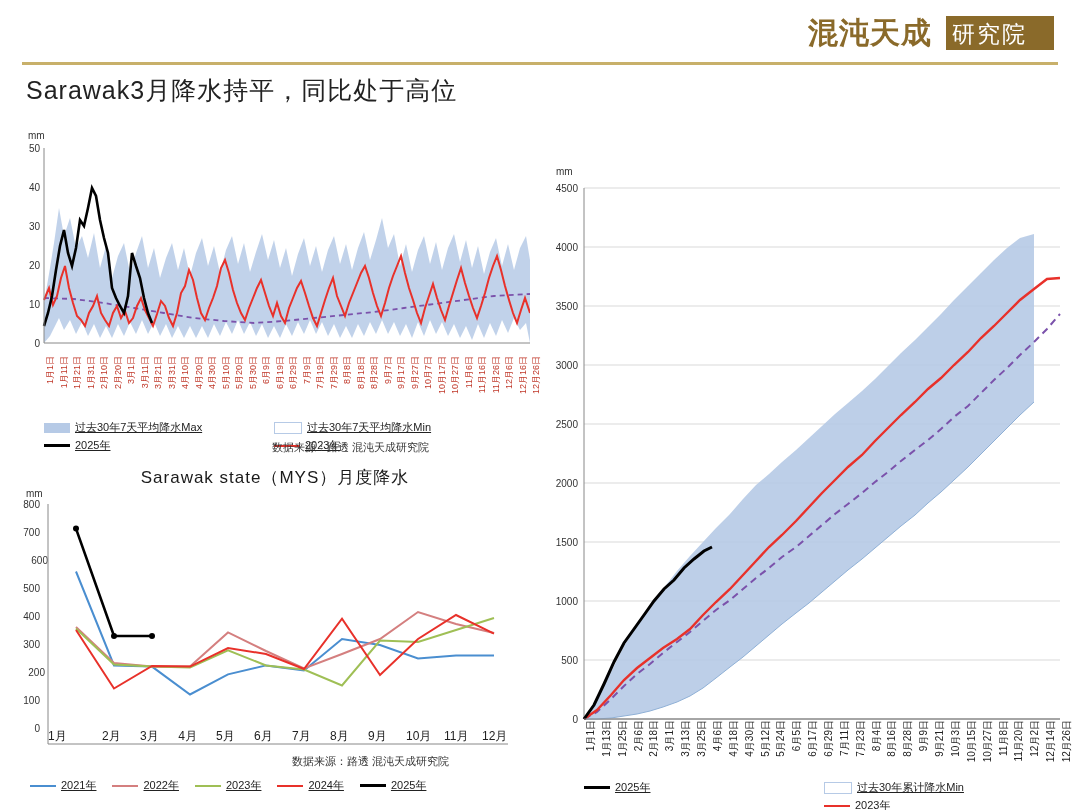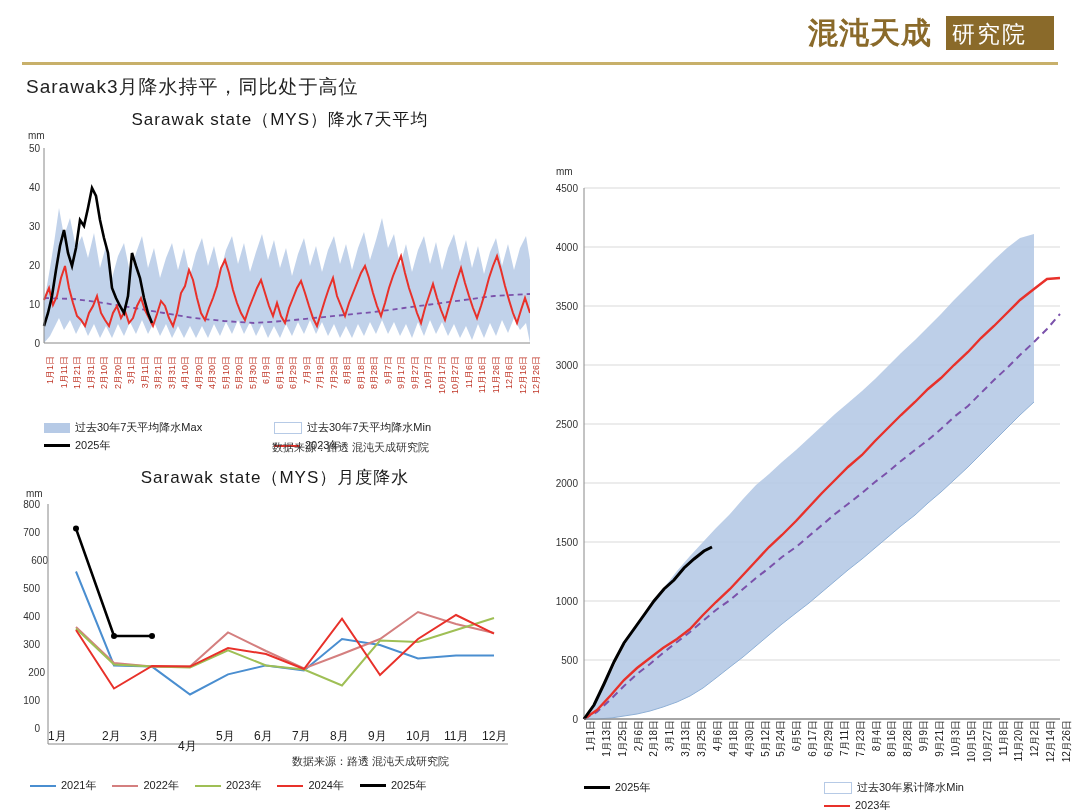--- a/index.html
+++ b/index.html
@@ -1,31 +1,31 @@
 <!DOCTYPE html>
 <html><head>
 <meta charset="utf-8">
 <style>
   html,body{margin:0;padding:0;}
   body{width:1080px;height:810px;background:#ffffff;font-family:"Liberation Sans",sans-serif;overflow:hidden;position:relative;}
   .header{position:absolute;left:0;top:0;width:1080px;height:62px;}
   .header-title{position:absolute;left:26px;top:14px;font-size:25px;font-weight:bold;color:#7f6a2a;letter-spacing:1px;}
   .header-rule{position:absolute;left:22px;top:62px;width:1036px;height:3px;background:#c8b06a;}
   .logo{position:absolute;right:22px;top:10px;width:250px;height:46px;}
-  .subtitle{position:absolute;left:26px;top:74px;font-size:19px;color:#222;letter-spacing:1px;}
+  .subtitle{position:absolute;left:26px;top:74px;font-size:25px;color:#222;letter-spacing:1px;}
 
   .panel{position:absolute;}
   .chart-title{text-align:center;font-size:17px;color:#1a1a1a;letter-spacing:1px;font-family:"Liberation Sans",sans-serif;}
   .axis-unit{position:absolute;font-size:10px;color:#333;}
   .ytick{position:absolute;font-size:10px;color:#333;text-align:right;transform:translateY(-50%);}
   .xtick{position:absolute;font-size:9px;color:#c0392b;transform-origin:left top;white-space:nowrap;}
   .xtick-b{position:absolute;font-size:12px;color:#222;white-space:nowrap;}
   .xtick-r{position:absolute;font-size:10px;color:#222;white-space:nowrap;transform-origin:left top;}
   .legend{position:absolute;font-size:11px;color:#222;}
-  .legend-row{display:flex;align-items:center;gap:5px;margin-bottom:3px;}
+  .legend-row{display:flex;align-items:center;gap:5px;margin-bottom:3px;text-decoration:underline;}
   .lg-swatch{width:26px;height:10px;display:inline-block;}
   .lg-line{width:26px;height:0;border-top-width:2px;border-top-style:solid;display:inline-block;}
   .source{position:absolute;font-size:11px;color:#333;}
   svg{display:block;}
 </style>
 </head>
 <body>
 
 <div class="header">
   <div class="header-rule"></div>
@@ -33,21 +33,20 @@
     <svg width="250" height="46" viewBox="0 0 250 46">
       <text x="0" y="33" font-family="Liberation Serif, serif" font-size="30" font-weight="bold" fill="#8a6a2a" letter-spacing="1">混沌天成</text>
       <rect x="138" y="6" width="108" height="34" fill="#8a6a2a"></rect>
       <text x="144" y="32" font-family="Liberation Serif, serif" font-size="23" fill="#ffffff" letter-spacing="2">研究院</text>
     </svg>
   </div>
 </div>
 <div class="subtitle">Sarawak3月降水持平，同比处于高位</div>
 
 <div class="panel" style="left:10px;top:108px;width:520px;height:350px;">
-  <div class="chart-title" style="margin-left:20px;">Sarawak state（MYS）降水7天平均</div>
   <div class="axis-unit" style="left:18px;top:22px;">mm</div>
 
   <div class="ytick" style="left:0px;top:40px;width:30px;">50</div>
   <div class="ytick" style="left:0px;top:79px;width:30px;">40</div>
   <div class="ytick" style="left:0px;top:118px;width:30px;">30</div>
   <div class="ytick" style="left:0px;top:157px;width:30px;">20</div>
   <div class="ytick" style="left:0px;top:196px;width:30px;">10</div>
   <div class="ytick" style="left:0px;top:235px;width:30px;">0</div>
 
   <svg width="520" height="250" style="position:absolute;left:0;top:15px;">
@@ -165,21 +164,21 @@
       <circle cx="28" cy="24.6" r="3" fill="#000"></circle>
       <circle cx="66" cy="132" r="3" fill="#000"></circle>
       <circle cx="104" cy="132" r="3" fill="#000"></circle>
     </g>
   </svg>
 
   <div id="c2x" style="position:absolute;left:38px;top:262px;width:480px;height:20px;">
       <div class="xtick-b" style="left: 0; top: 0px;">1月</div>
       <div class="xtick-b" style="left: 54px; top: 0px;">2月</div>
       <div class="xtick-b" style="left: 92px; top: 0px;">3月</div>
-      <div class="xtick-b" style="left: 130px; top: 10px;">4月</div>
+      <div class="xtick-b" style="left: 130px; top: 0px; font-family: Liberation Mono, monospace;">4月</div>
       <div class="xtick-b" style="left: 168px; top: 0px;">5月</div>
       <div class="xtick-b" style="left: 206px; top: 0px;">6月</div>
       <div class="xtick-b" style="left: 244px; top: 0px;">7月</div>
       <div class="xtick-b" style="left: 282px; top: 0px;">8月</div>
       <div class="xtick-b" style="left: 320px; top: 0px;">9月</div>
       <div class="xtick-b" style="left: 358px; top: 0px;">10月</div>
       <div class="xtick-b" style="left: 396px; top: 0px;">11月</div>
       <div class="xtick-b" style="left: 434px; top: 0px; text-align: center;">12月</div>
     </div>
 

